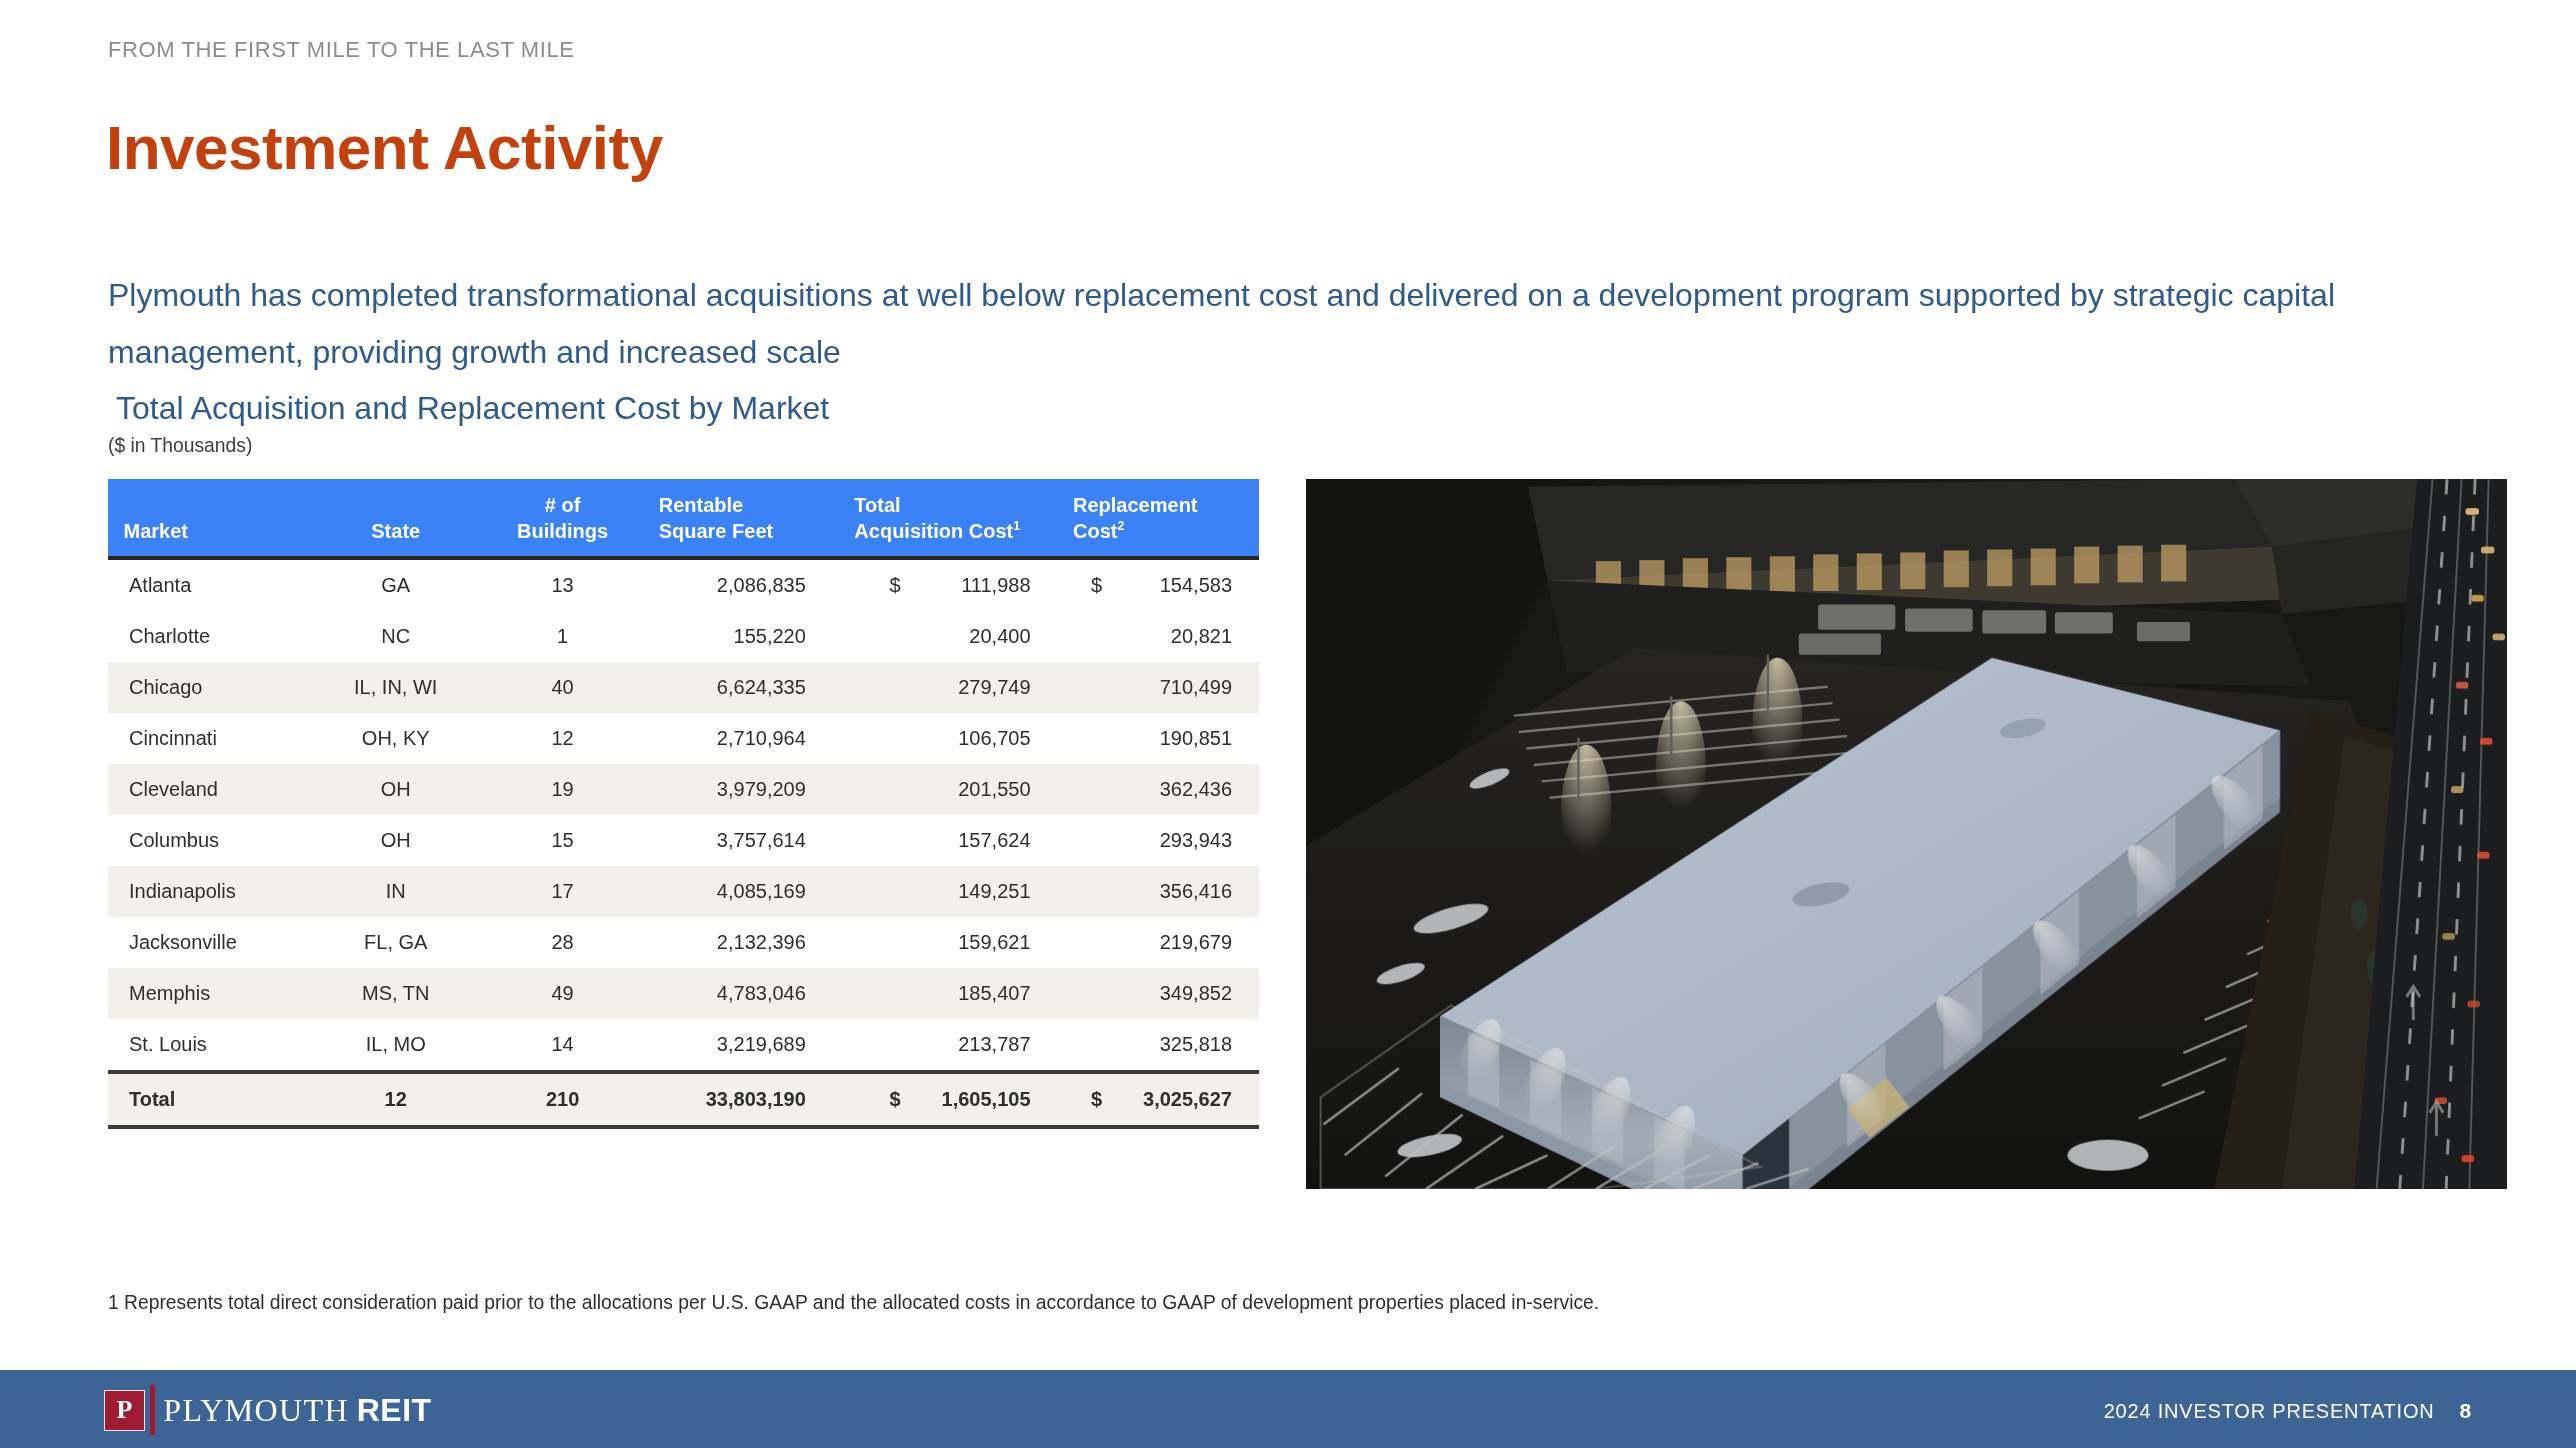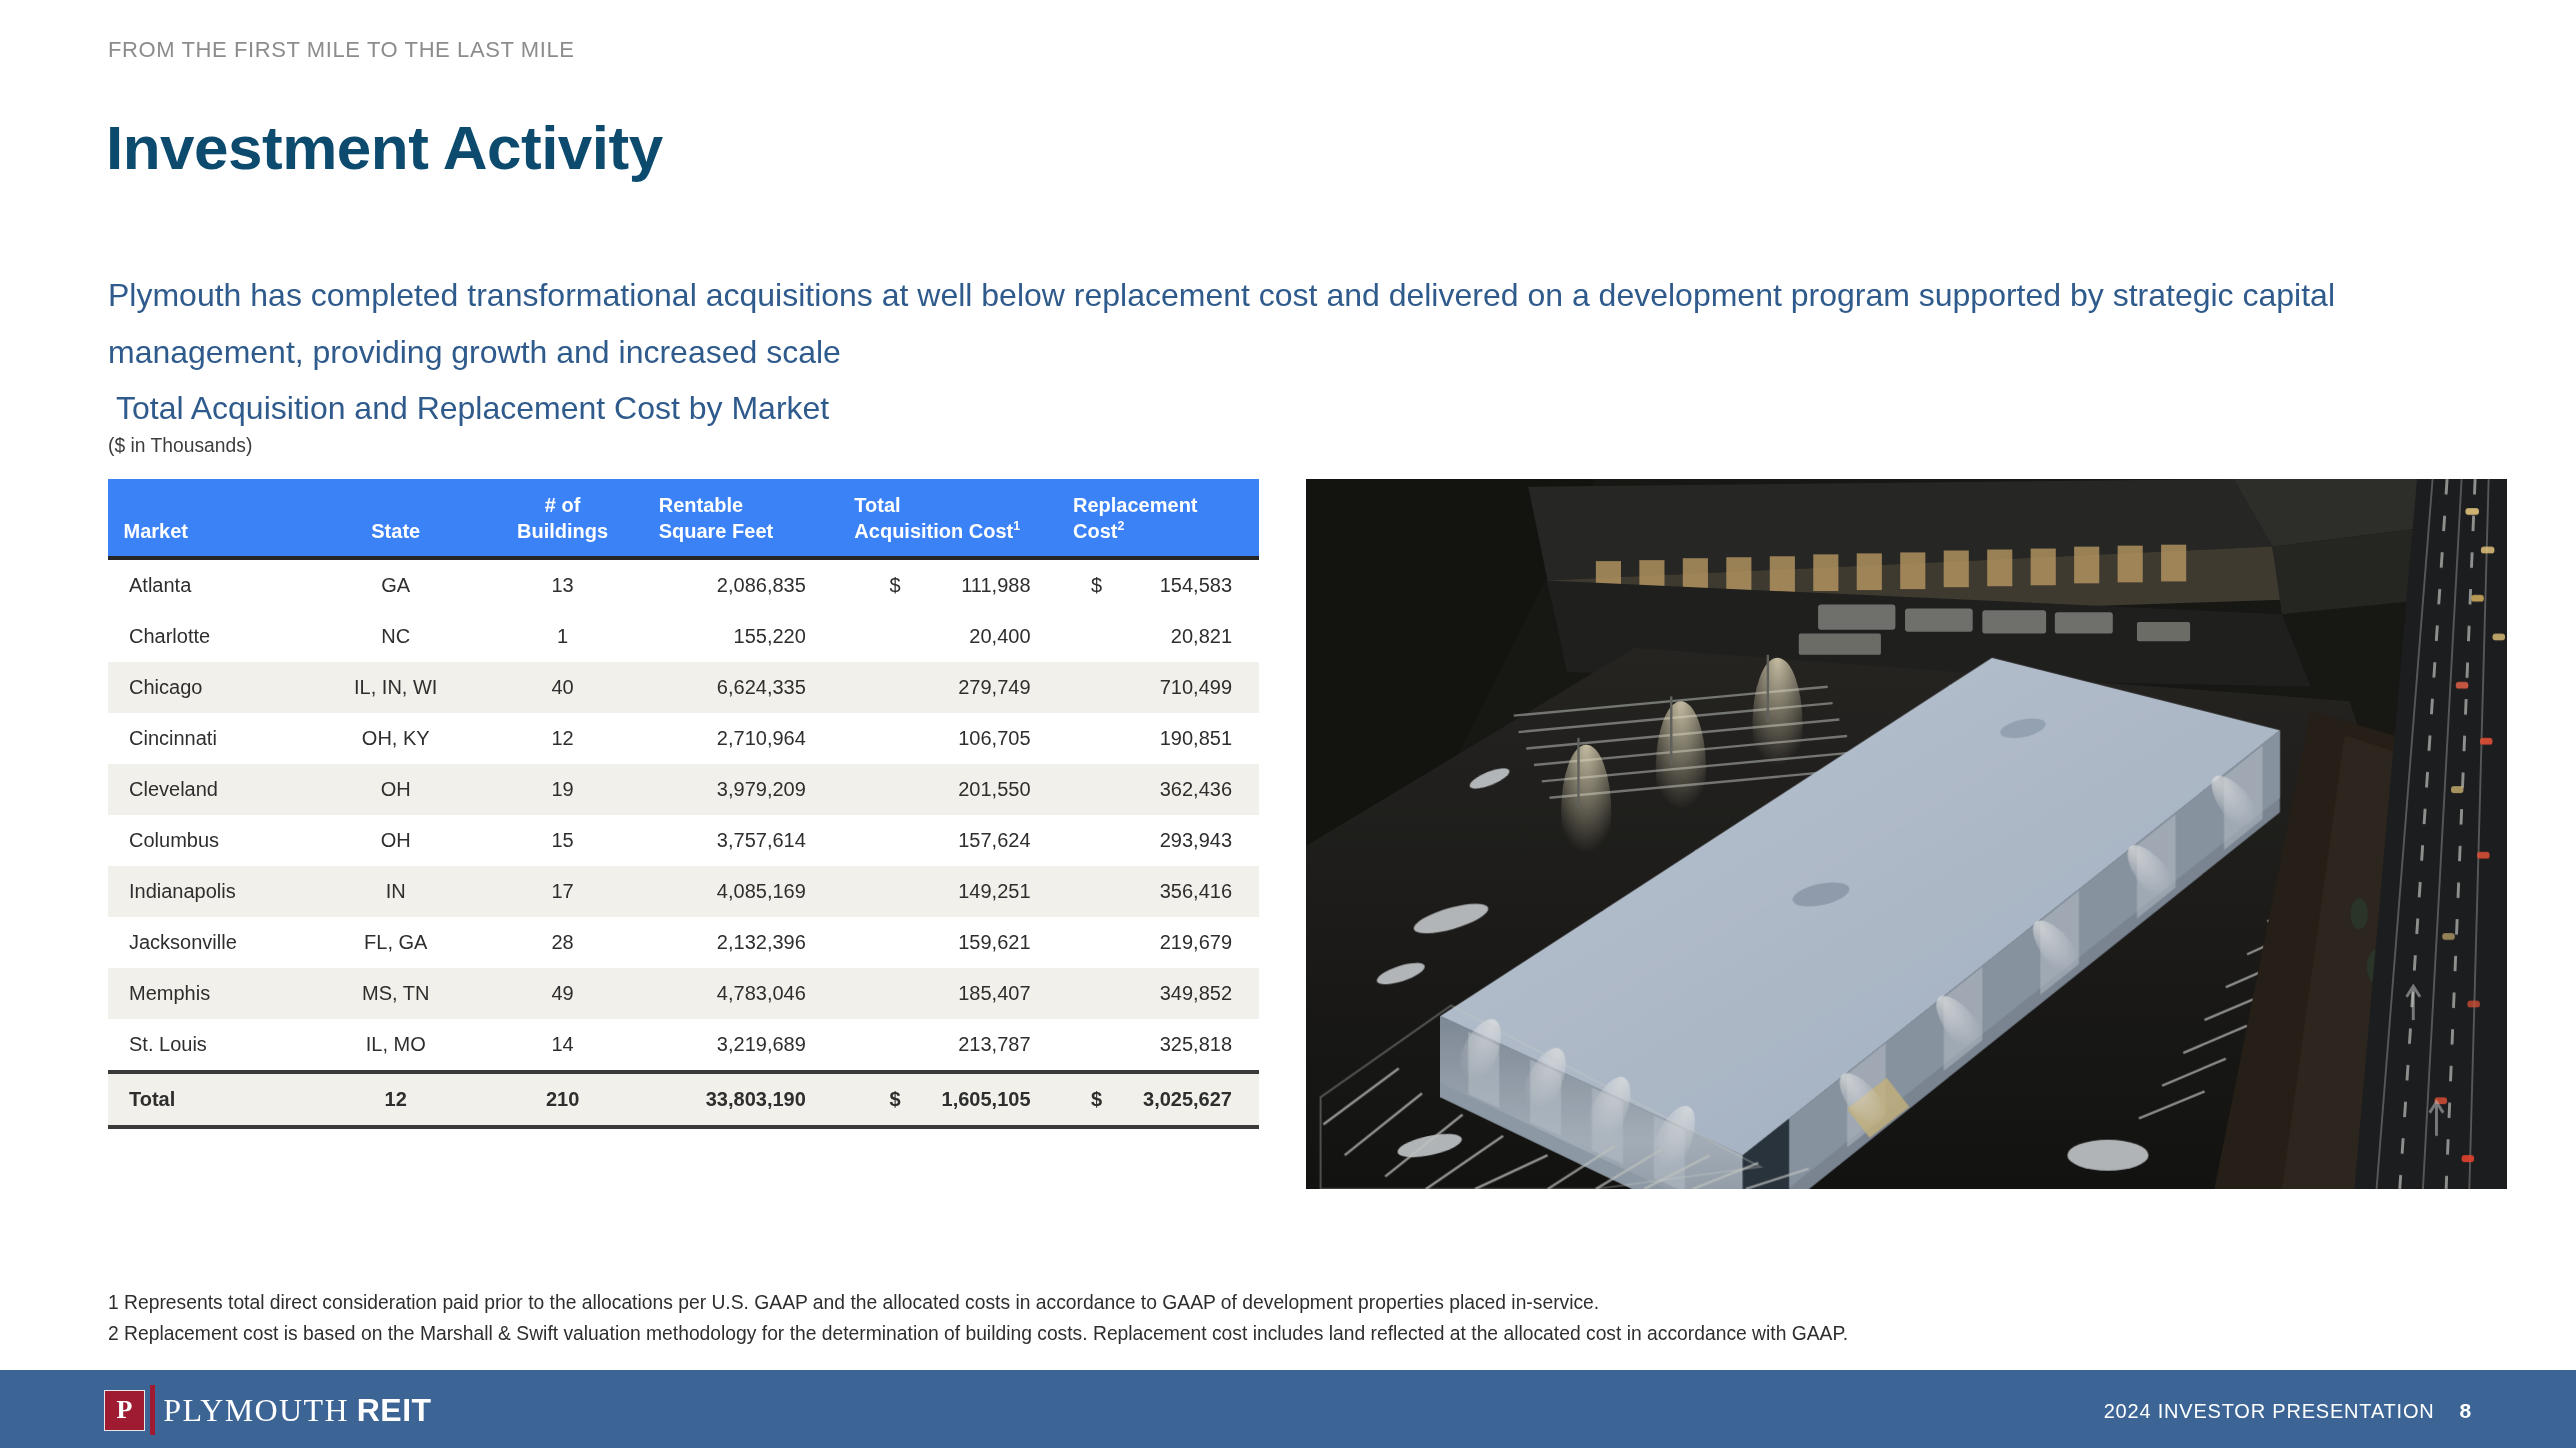--- a/index.html
+++ b/index.html
@@ -26,21 +26,21 @@
     color: #8c8c8c;
     font-weight: 400;
     white-space: nowrap;
   }
   .page-title {
     position: absolute;
     left: 106px;
     top: 70px;
     font-size: 62px;
     font-weight: bold;
-    color: #0c4a6e;
+    color: #c2410c;
     letter-spacing: -0.5px;
     white-space: nowrap;
   }
 
   
   .lead {
     position: absolute;
     left: 108px;
     top: 235px;
     width: 2308px;
@@ -679,21 +679,20 @@
       <path d="M1146,560 l0,-34 m-7,10 l7,-11 l7,11"></path>
       <path d="M1170,680 l0,-34 m-7,10 l7,-11 l7,11"></path>
     </g>
 
     <rect x="0" y="0" width="1243" height="735" fill="#0a0d12" opacity="0.12"></rect>
   </svg>
 </div>
 
 <div class="footnotes">
   <div>1 Represents total direct consideration paid prior to the allocations per U.S. GAAP and the allocated costs in accordance to GAAP of development properties placed in-service.</div>
-  <div>2 Replacement cost is based on the Marshall &amp; Swift valuation methodology for the determination of building costs.  Replacement cost includes land reflected at the allocated cost in accordance with GAAP.</div>
 </div>
 
 <div class="footer-bar">
   <div class="logo">
     <span class="logo-mark">P</span>
     <span class="logo-rule"></span>
     <span class="logo-plymouth">PLYMOUTH</span>
     <span class="logo-reit">REIT</span>
   </div>
   <div class="footer-right">

